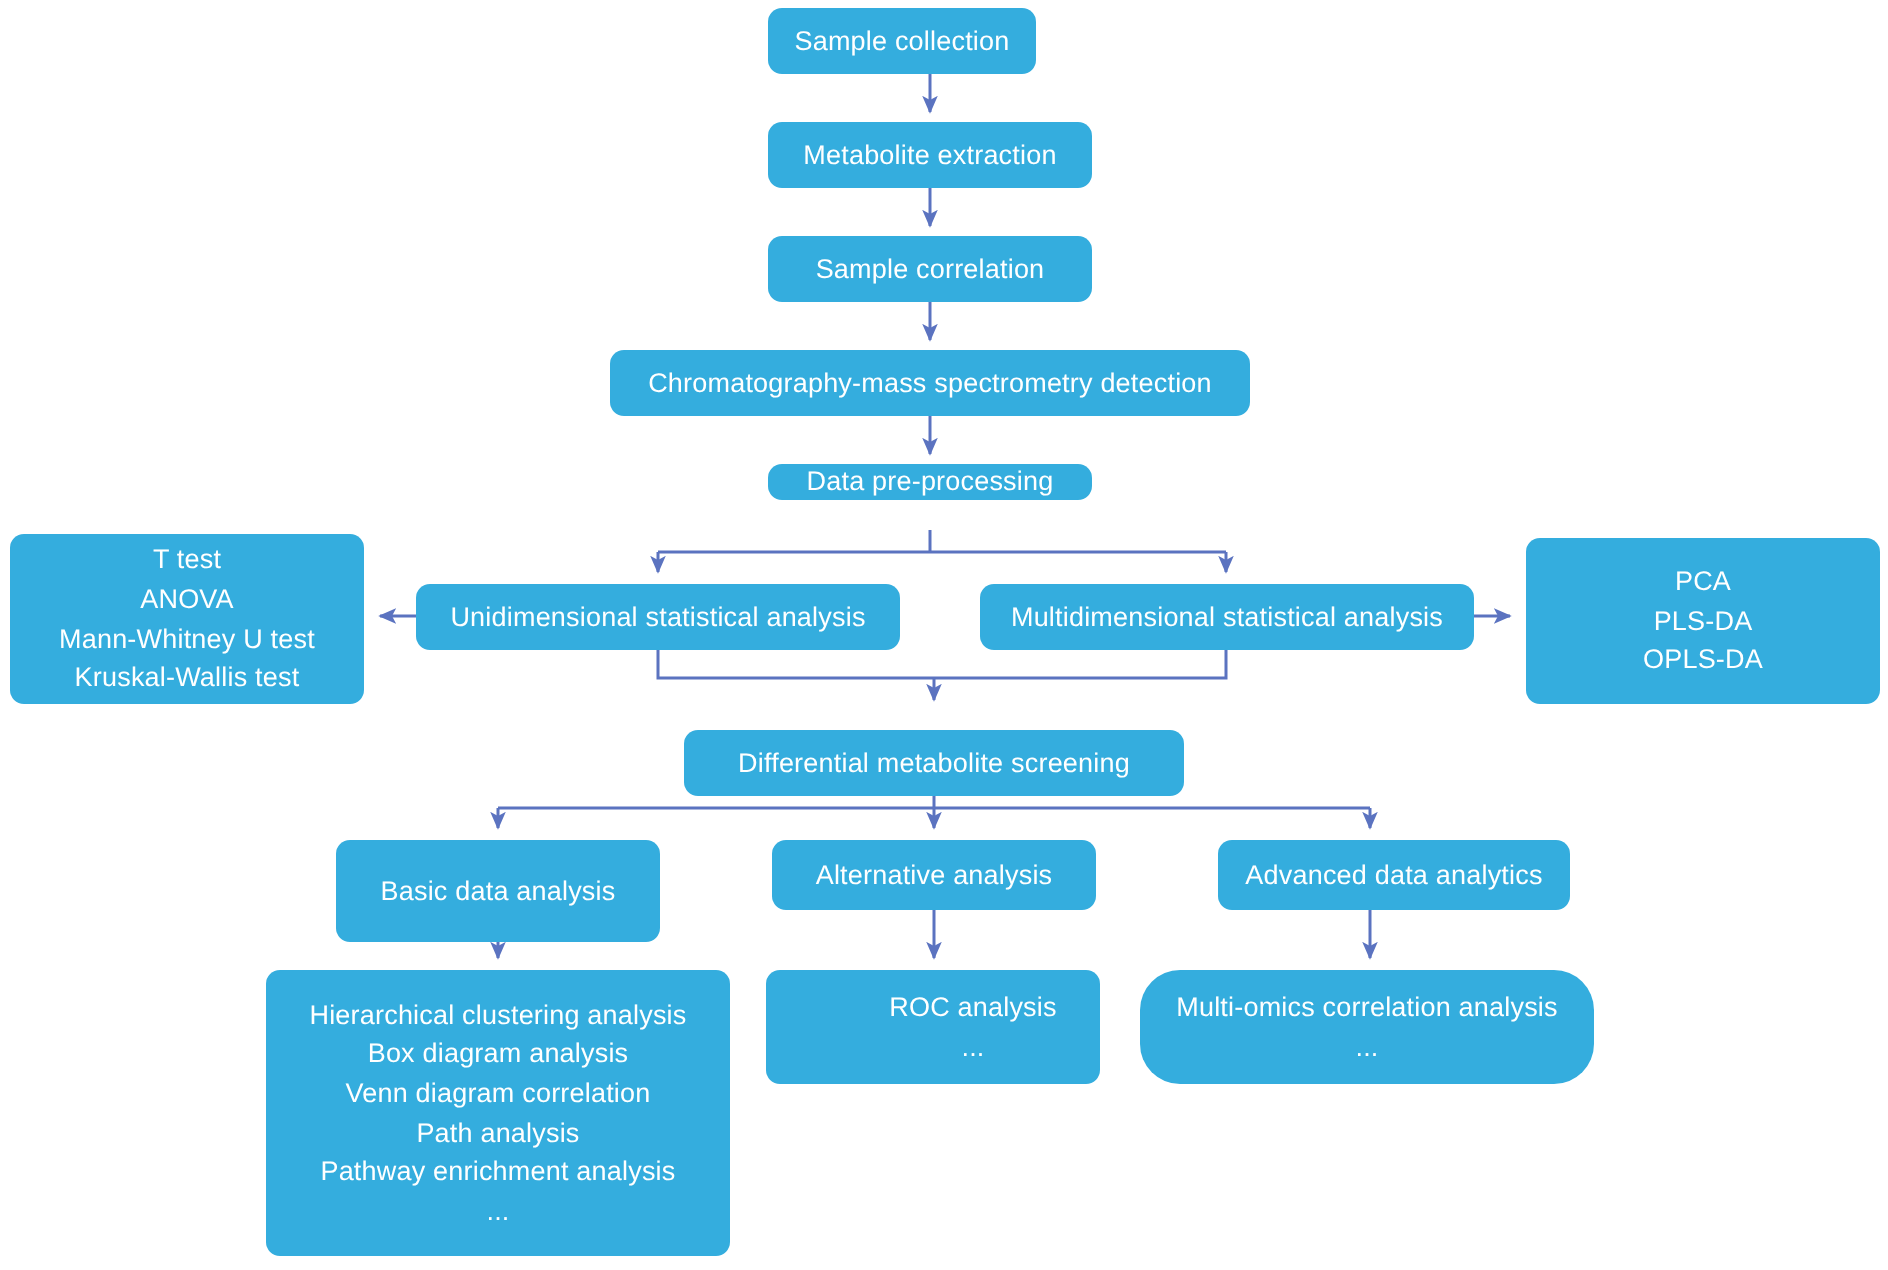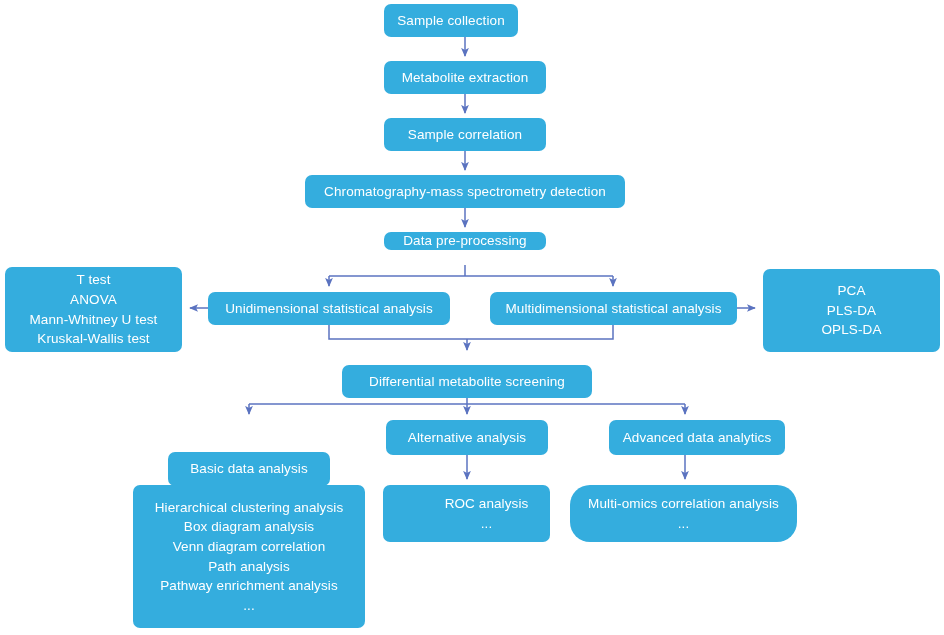--- a/index.html
+++ b/index.html
@@ -131,21 +131,21 @@
   <div class="node multiline" style="left:763px; top:269px; width:177px; height:83px;">
     <span class="ln">PCA</span>
     <span class="ln">PLS-DA</span>
     <span class="ln">OPLS-DA</span>
   </div>
 
   <div class="node" style="left:342px; top:355px; width:250px; height:33px;margin-top:10px;">
     <span class="ln">Differential metabolite screening</span>
   </div>
 
-  <div class="node" style="left:168px; top:420px; width:162px; height:34px;margin-top:32px;">
+  <div class="node" style="left:168px; top:420px; width:162px; height:51px;">
     <span class="ln">Basic data analysis</span>
   </div>
 
   <div class="node" style="left:386px; top:420px; width:162px; height:35px;">
     <span class="ln">Alternative analysis</span>
   </div>
 
   <div class="node" style="left:597px; top:420px; width:176px; height:35px;margin-left:12px;">
     <span class="ln">Advanced data analytics</span>
   </div>

